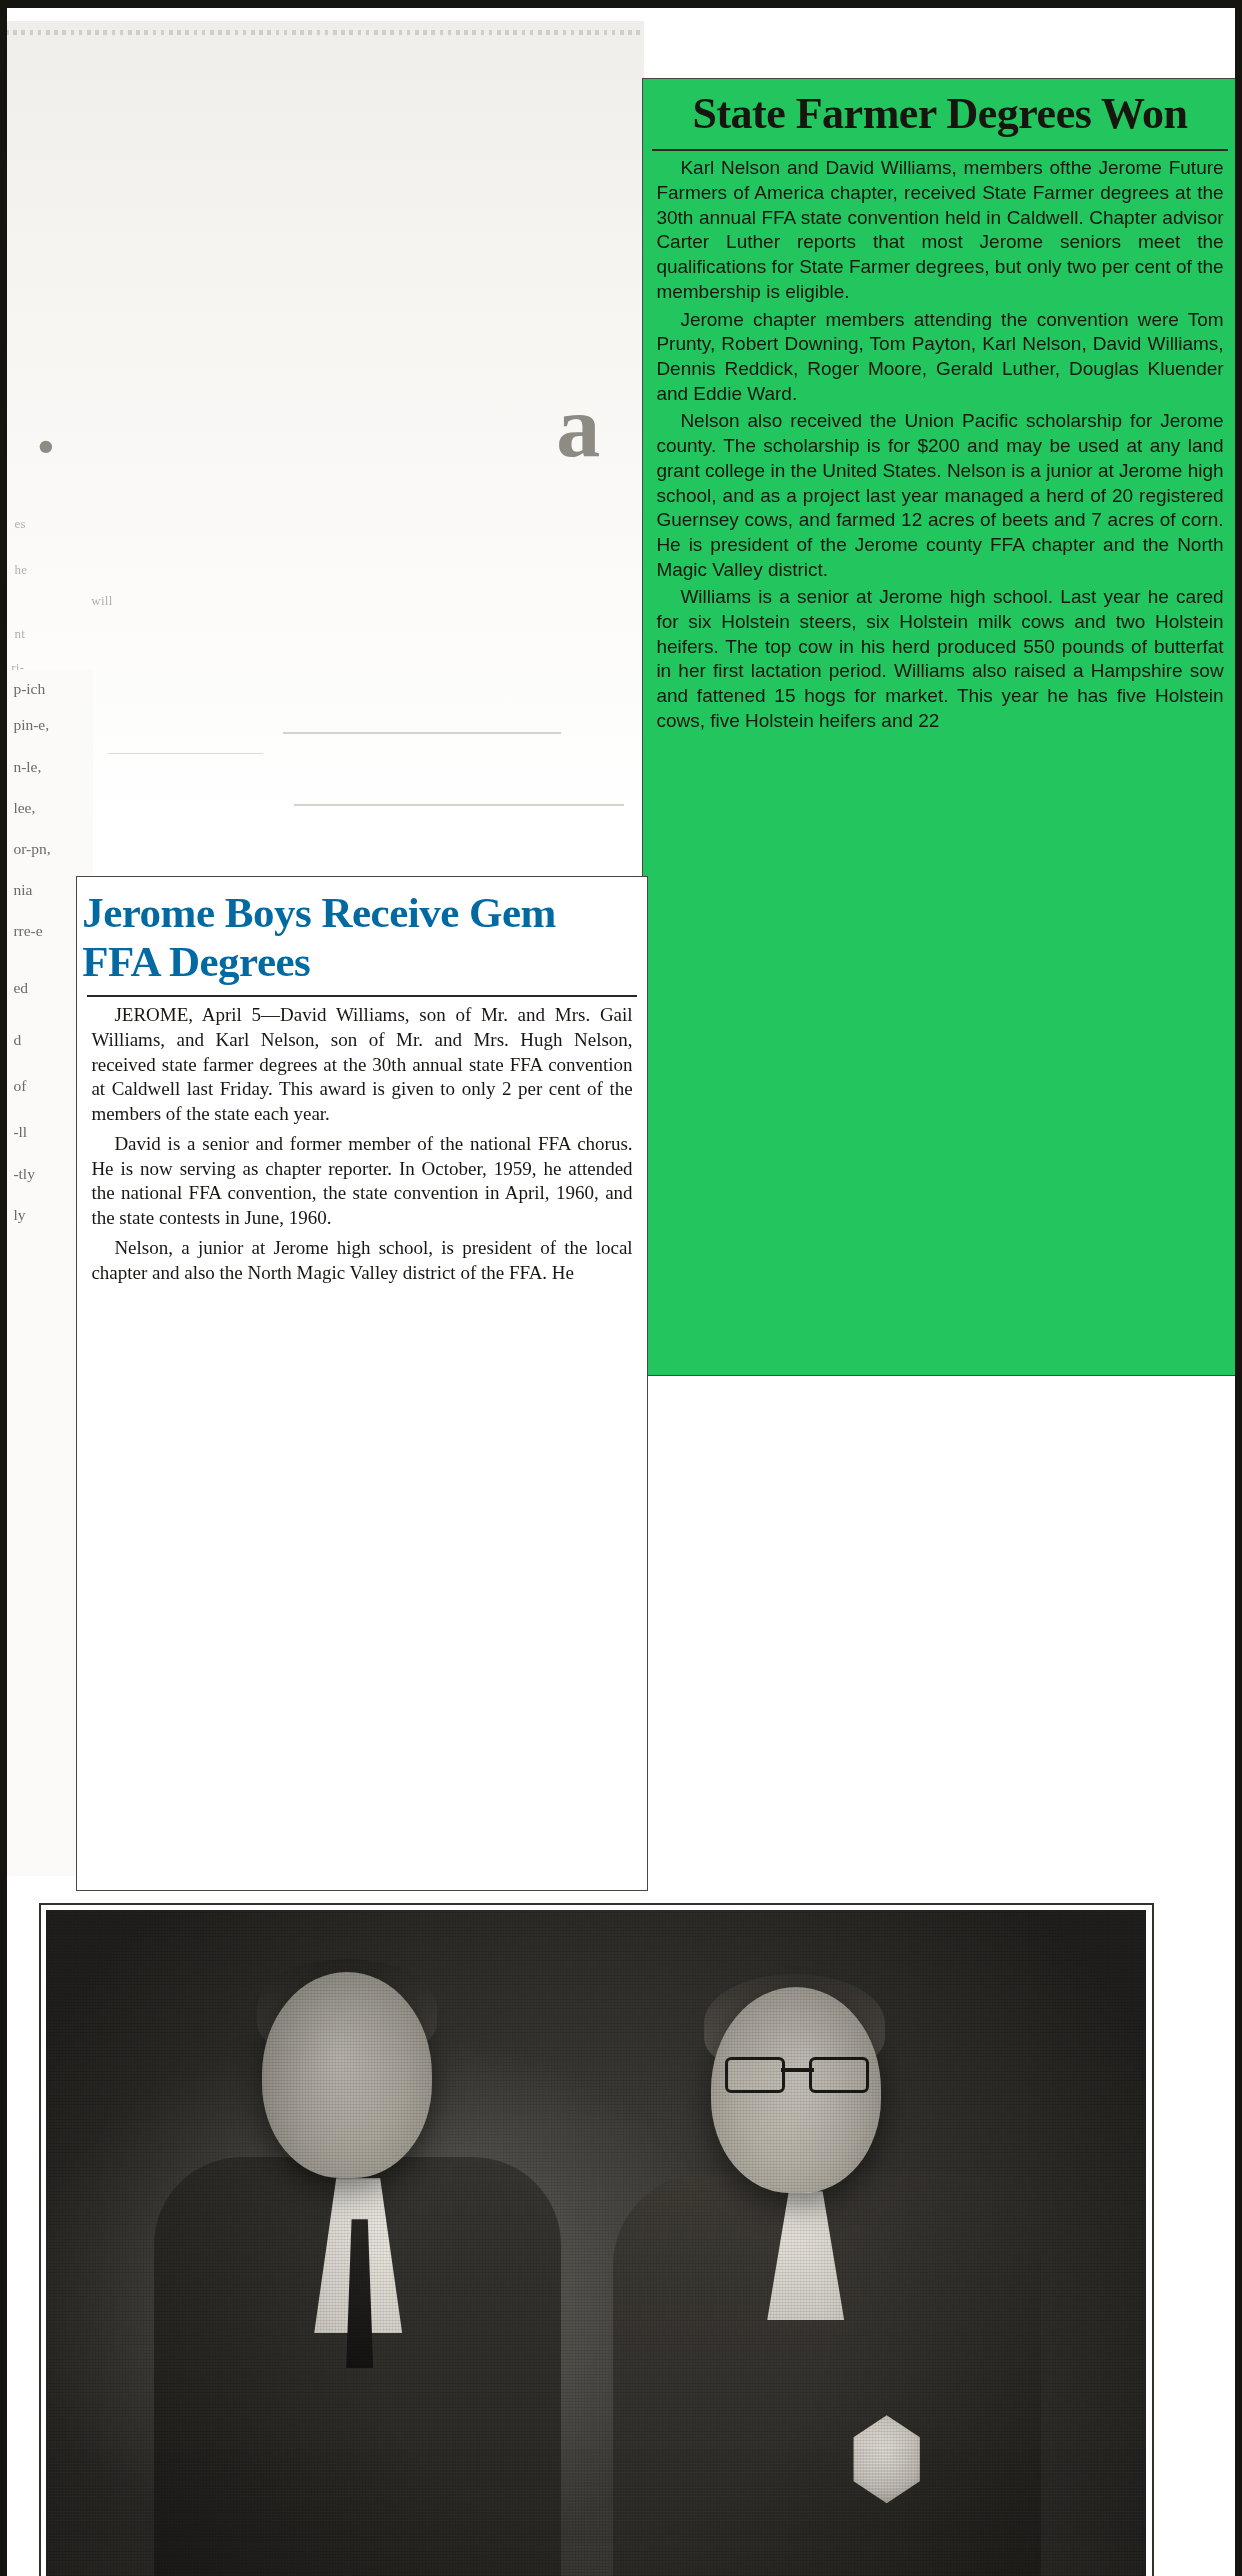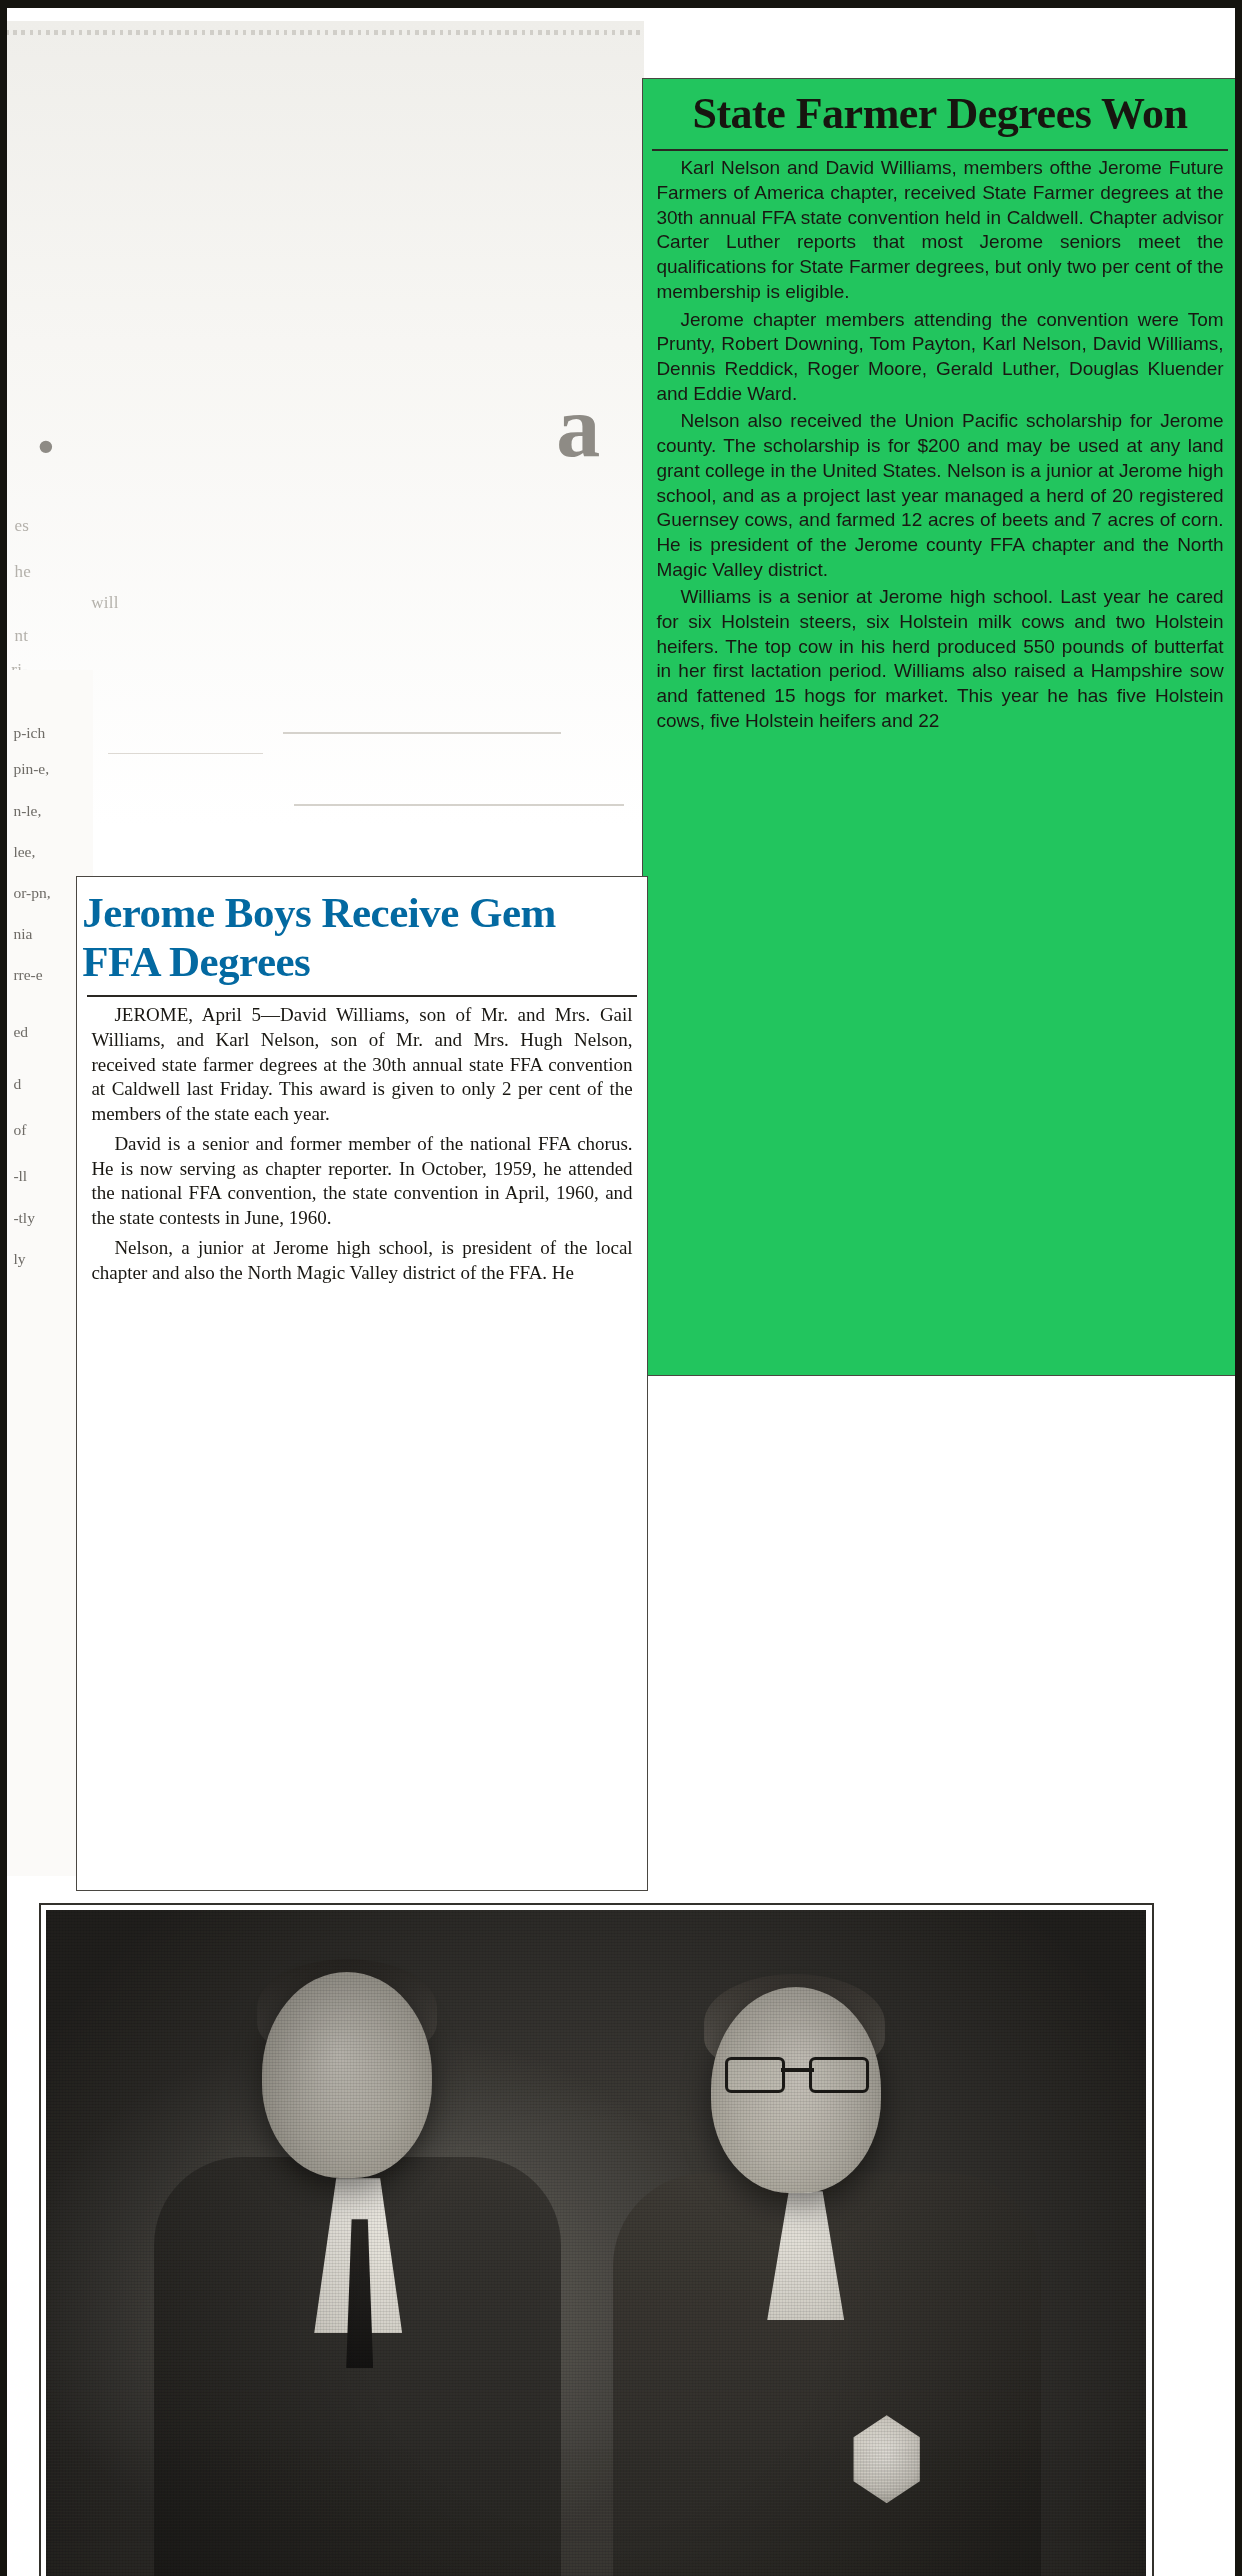--- a/index.html
+++ b/index.html
@@ -48,40 +48,39 @@
   #frag-top .bigmark {
     position: absolute;
     font-family: "Liberation Serif", serif;
     font-weight: bold;
     color: #8e8b85;
   }
   #frag-top .mark-l { left: 31px; top: 361px; font-size: 77px; letter-spacing: 2.1px; }
   #frag-top .mark-r { left: 551px; top: 355px; font-size: 88px; }
   #frag-top .rowtext {
     position: absolute;
-    font-size: 17px;
+    font-size: 13px;
     color: #b4b1ab;
     letter-spacing: 0.3px;
   }
 
   
   #strip-left {
     position: absolute;
     left: 5.2px; top: 670px;
     width: 88px; height: 1206px;
     overflow: hidden;
     background: #fbfaf8;
   }
   #strip-left .w {
     position: absolute;
     left: 8.2px;
     font-size: 15.5px;
     color: #6e6b66;
     font-family: "Liberation Serif", serif;
-    margin-top: 44px;
   }
 
   
   #art-right {
     position: absolute;
     left: 642px; top: 78px;
     width: 596px; height: 1298px;
     background: #22c55e;
     border-left: 1.5px solid #4a4742;
     border-top: 1.5px solid #4a4742;

